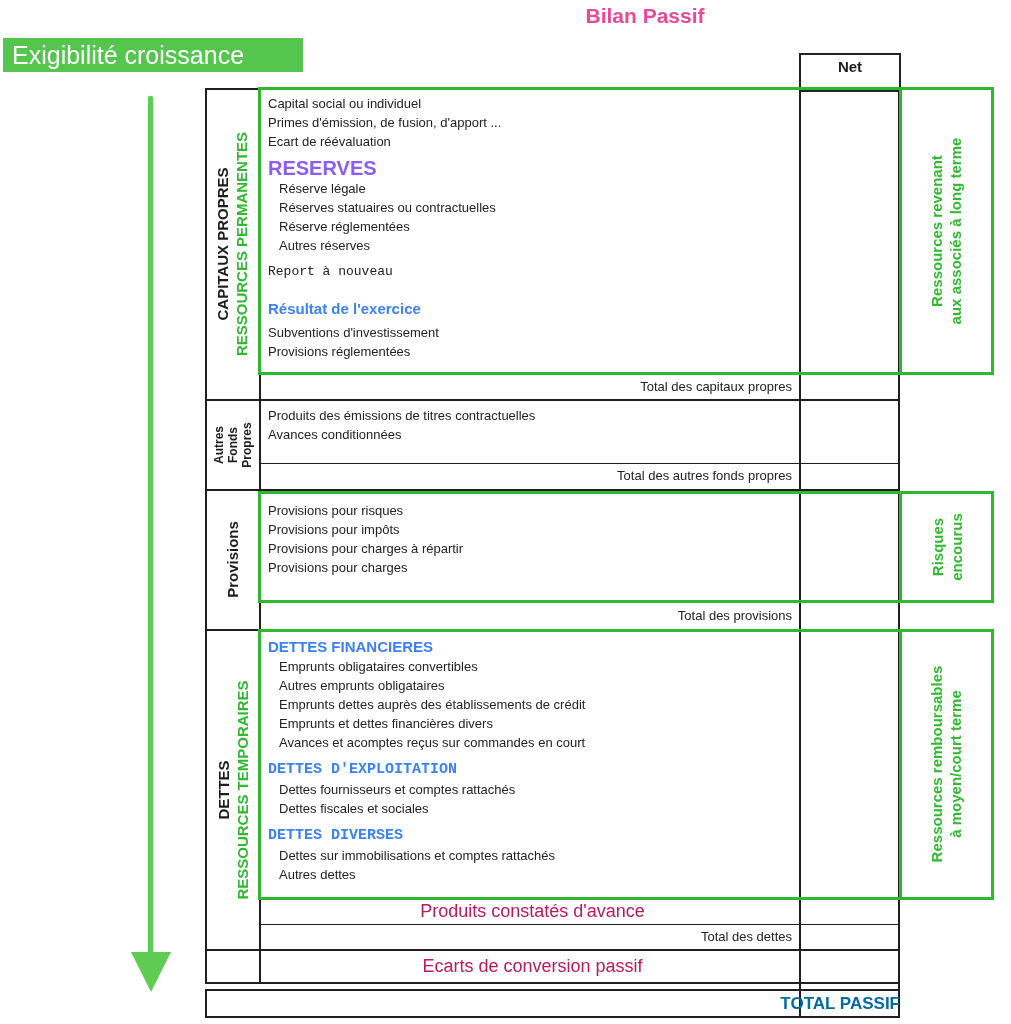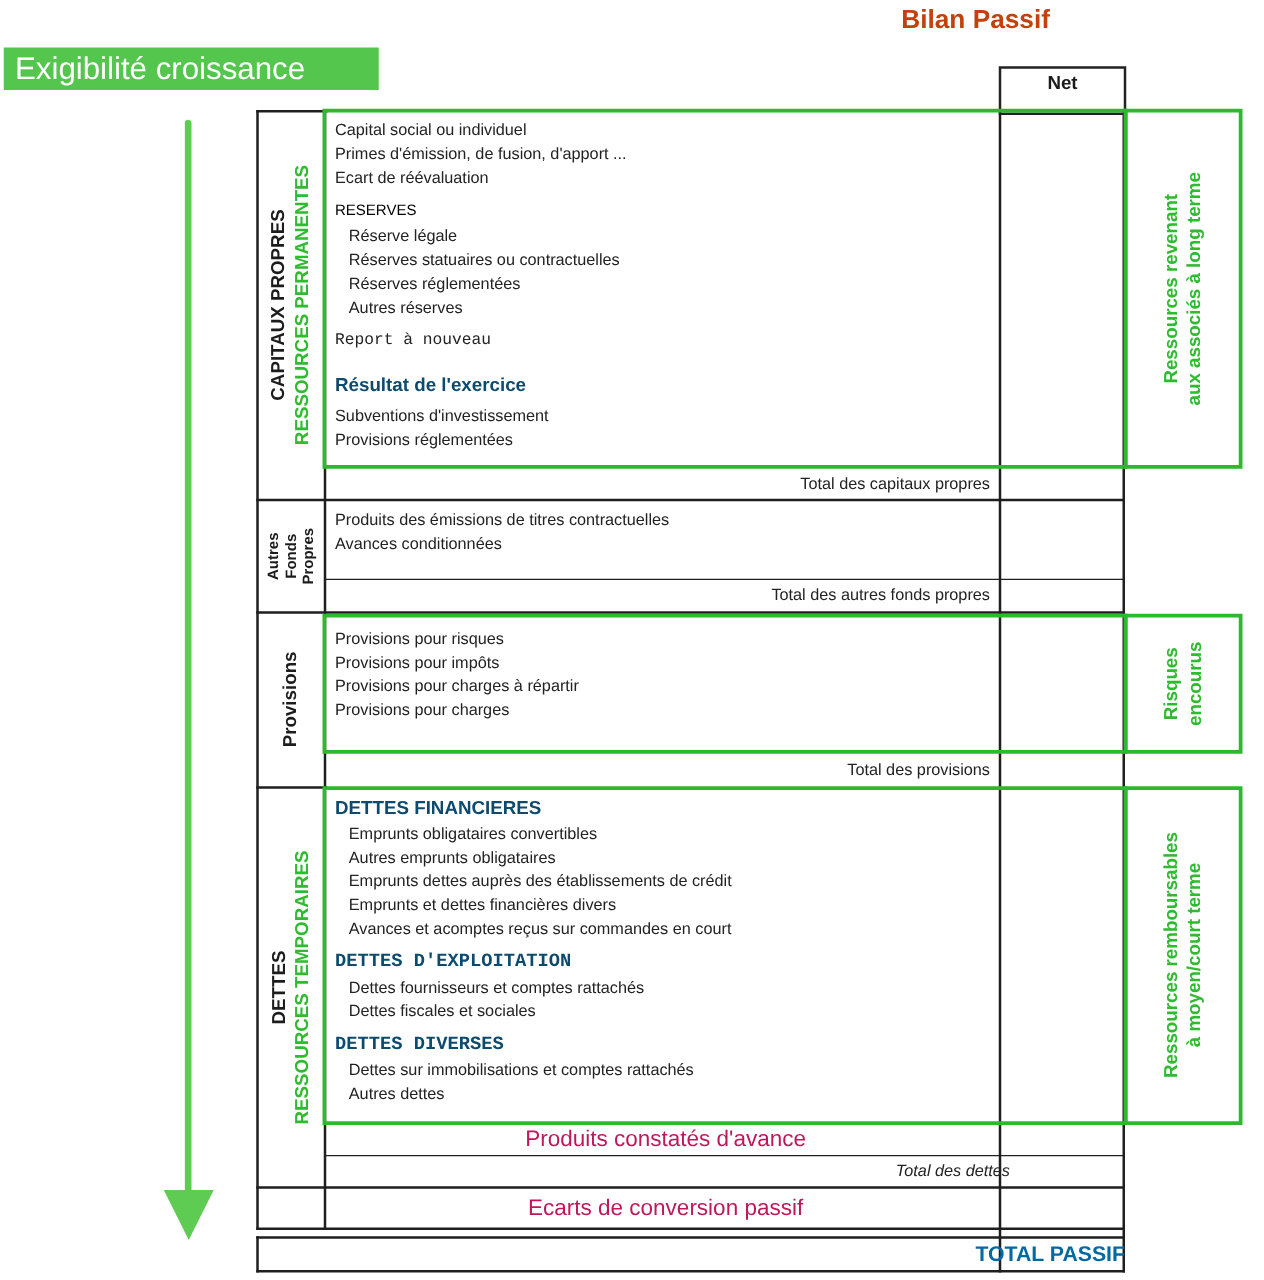--- a/index.html
+++ b/index.html
@@ -15,28 +15,28 @@
   }
   .abs{position:absolute;}
   .hline{position:absolute;background:#1f1f1f;}
   .vline{position:absolute;background:#1f1f1f;}
   .gbox{position:absolute;border:3px solid var(--green-border);box-sizing:border-box;background:transparent;}
   .vwrap{position:absolute;display:flex;align-items:center;justify-content:center;}
   .vtext{flex:none;transform:rotate(-90deg);text-align:center;white-space:nowrap;font-weight:bold;}
   .items{position:absolute;box-sizing:border-box;padding-top:4px;}
   .item{font-size:13px;line-height:19px;padding-left:6px;color:#222;}
   .item.sub{padding-left:17px;}
-  .item.hdr{font-weight:normal;font-size:12px;line-height:21px;margin-top:7px;color:#000000;}
-  .item.hdr2{font-weight:bold;font-size:15px;line-height:21px;color:#0c4a6e;}
+  .item.hdr{font-weight:bold;font-size:20px;line-height:21px;margin-top:7px;color:#8b5cf6;}
+  .item.hdr2{font-weight:bold;font-size:15px;line-height:21px;color:#3b82f6;}
   .item.gap{margin-top:7px;font-family:Liberation Mono, monospace;}
   .item.biggap{margin-top:17px;}
   .item.smallgap{margin-top:4px;}
   .totalrow{position:absolute;font-size:13px;text-align:right;padding-right:5px;box-sizing:border-box;color:#222;}
   .plainrow{position:absolute;font-size:18px;text-align:center;padding-left:6px;box-sizing:border-box;color:#be185d;}
-  #title{left:450px;top:4px;width:390px;text-align:right;font-size:21px;font-weight:bold;color:#c2410c;}
+  #title{left:450px;top:4px;width:390px;text-align:center;font-size:21px;font-weight:bold;color:#ec4899;}
   #banner{left:3px;top:38px;width:300px;height:34px;background:var(--banner-bg);color:#fff;
           font-size:25px;line-height:34px;padding-left:9px;box-sizing:border-box;}
   #net-box{left:799px;top:53px;width:102px;height:39px;border:2px solid #222;box-sizing:border-box;
            font-size:15px;font-weight:bold;text-align:center;line-height:23px;}
   #arrow-line{left:148px;top:96px;width:5px;height:858px;background:var(--arrow);border-radius:3px;
               box-shadow:0 0 1px var(--arrow);}
   #arrow-head{left:131px;top:952px;width:0;height:0;border-left:20px solid transparent;
               border-right:20px solid transparent;border-top:40px solid var(--arrow);}
   .gtxt{color:var(--green-text);}
   .lbl15{font-size:15px;line-height:19px;}
@@ -126,21 +126,21 @@
     </div>
   </div>
 
   <div class="items" style="left:262px;top:90px;width:535px;">
     <div class="item">Capital social ou individuel</div>
     <div class="item">Primes d'émission, de fusion, d'apport ...</div>
     <div class="item">Ecart de réévaluation</div>
     <div class="item hdr">RESERVES</div>
     <div class="item sub">Réserve légale</div>
     <div class="item sub">Réserves statuaires ou contractuelles</div>
-    <div class="item sub">Réserves réglementées</div>
+    <div class="item sub">Réserve réglementées</div>
     <div class="item sub">Autres réserves</div>
     <div class="item gap">Report à nouveau</div>
     <div class="item hdr2 biggap">Résultat de l'exercice</div>
     <div class="item smallgap">Subventions d'investissement</div>
     <div class="item">Provisions réglementées</div>
   </div>
   <div class="totalrow" style="left:262px;top:375px;width:535px;height:20px;line-height:24px;padding-left:32px;">Total des capitaux propres</div>
 
   <div class="items" style="left:262px;top:402px;width:535px;">
     <div class="item">Produits des émissions de titres contractuelles</div>
@@ -164,18 +164,18 @@
     <div class="item sub">Emprunts et dettes financières divers</div>
     <div class="item sub">Avances et acomptes reçus sur commandes en court</div>
     <div class="item hdr2 gap">DETTES D'EXPLOITATION</div>
     <div class="item sub">Dettes fournisseurs et comptes rattachés</div>
     <div class="item sub">Dettes fiscales et sociales</div>
     <div class="item hdr2 gap">DETTES DIVERSES</div>
     <div class="item sub">Dettes sur immobilisations et comptes rattachés</div>
     <div class="item sub">Autres dettes</div>
   </div>
   <div class="plainrow" style="left:262px;top:898px;width:535px;height:26px;line-height:26px;">Produits constatés d'avance</div>
-  <div class="totalrow" style="left:278px;top:924px;width:535px;height:25px;line-height:25px;font-style:italic;">Total des dettes</div>
+  <div class="totalrow" style="left:262px;top:924px;width:535px;height:25px;line-height:25px;">Total des dettes</div>
 
   <div class="plainrow" style="left:262px;top:950px;width:535px;height:36px;line-height:32px;">Ecarts de conversion passif</div>
   <div id="total-passif">TOTAL PASSIF</div>
 
 </div>
 
 </body></html>

